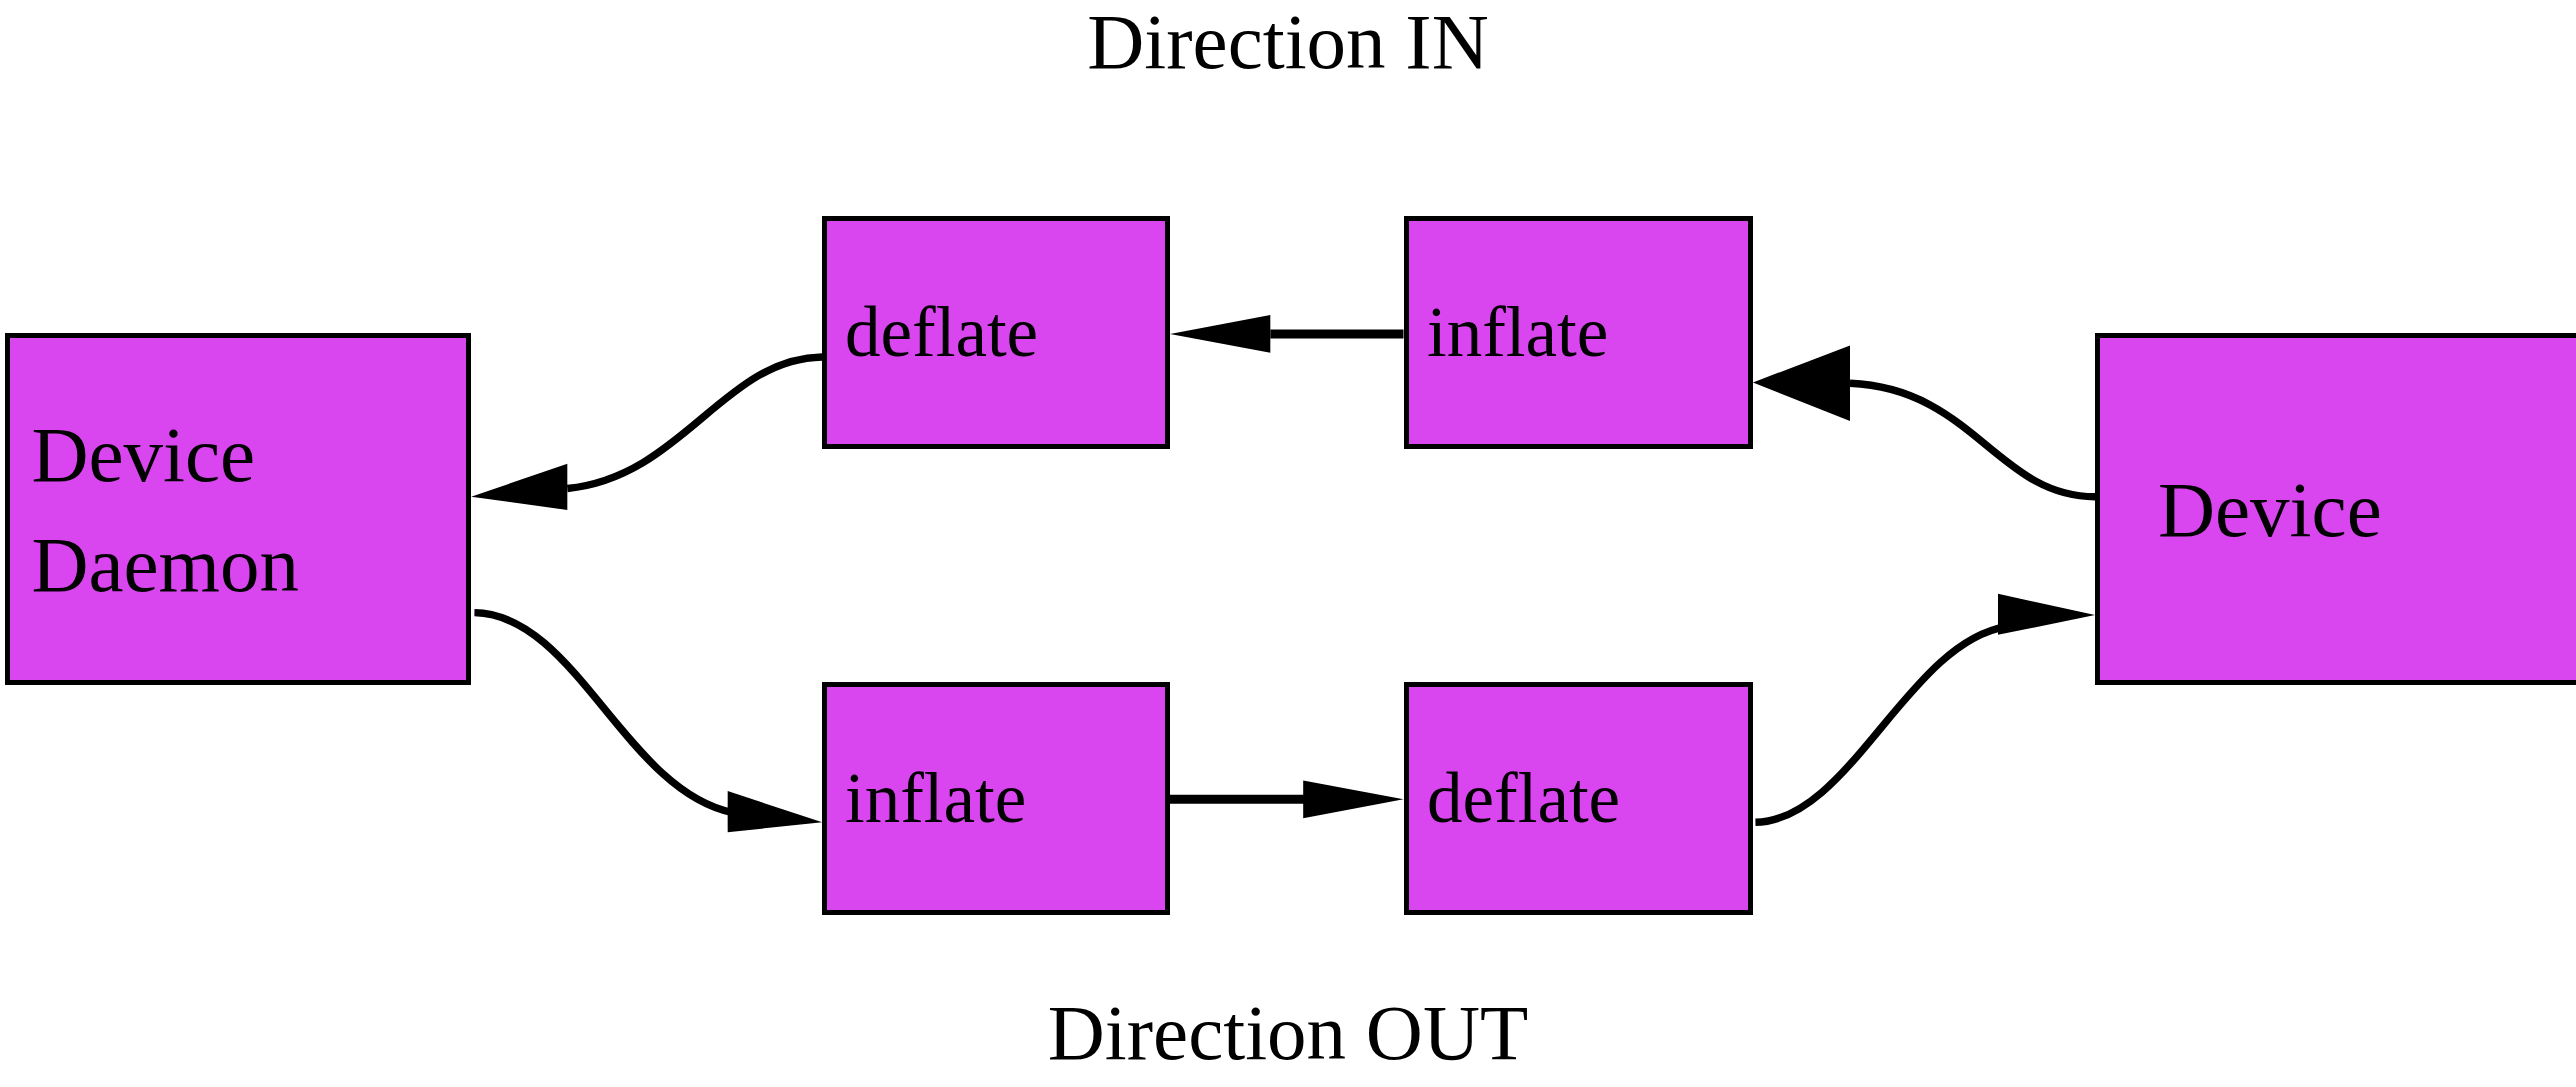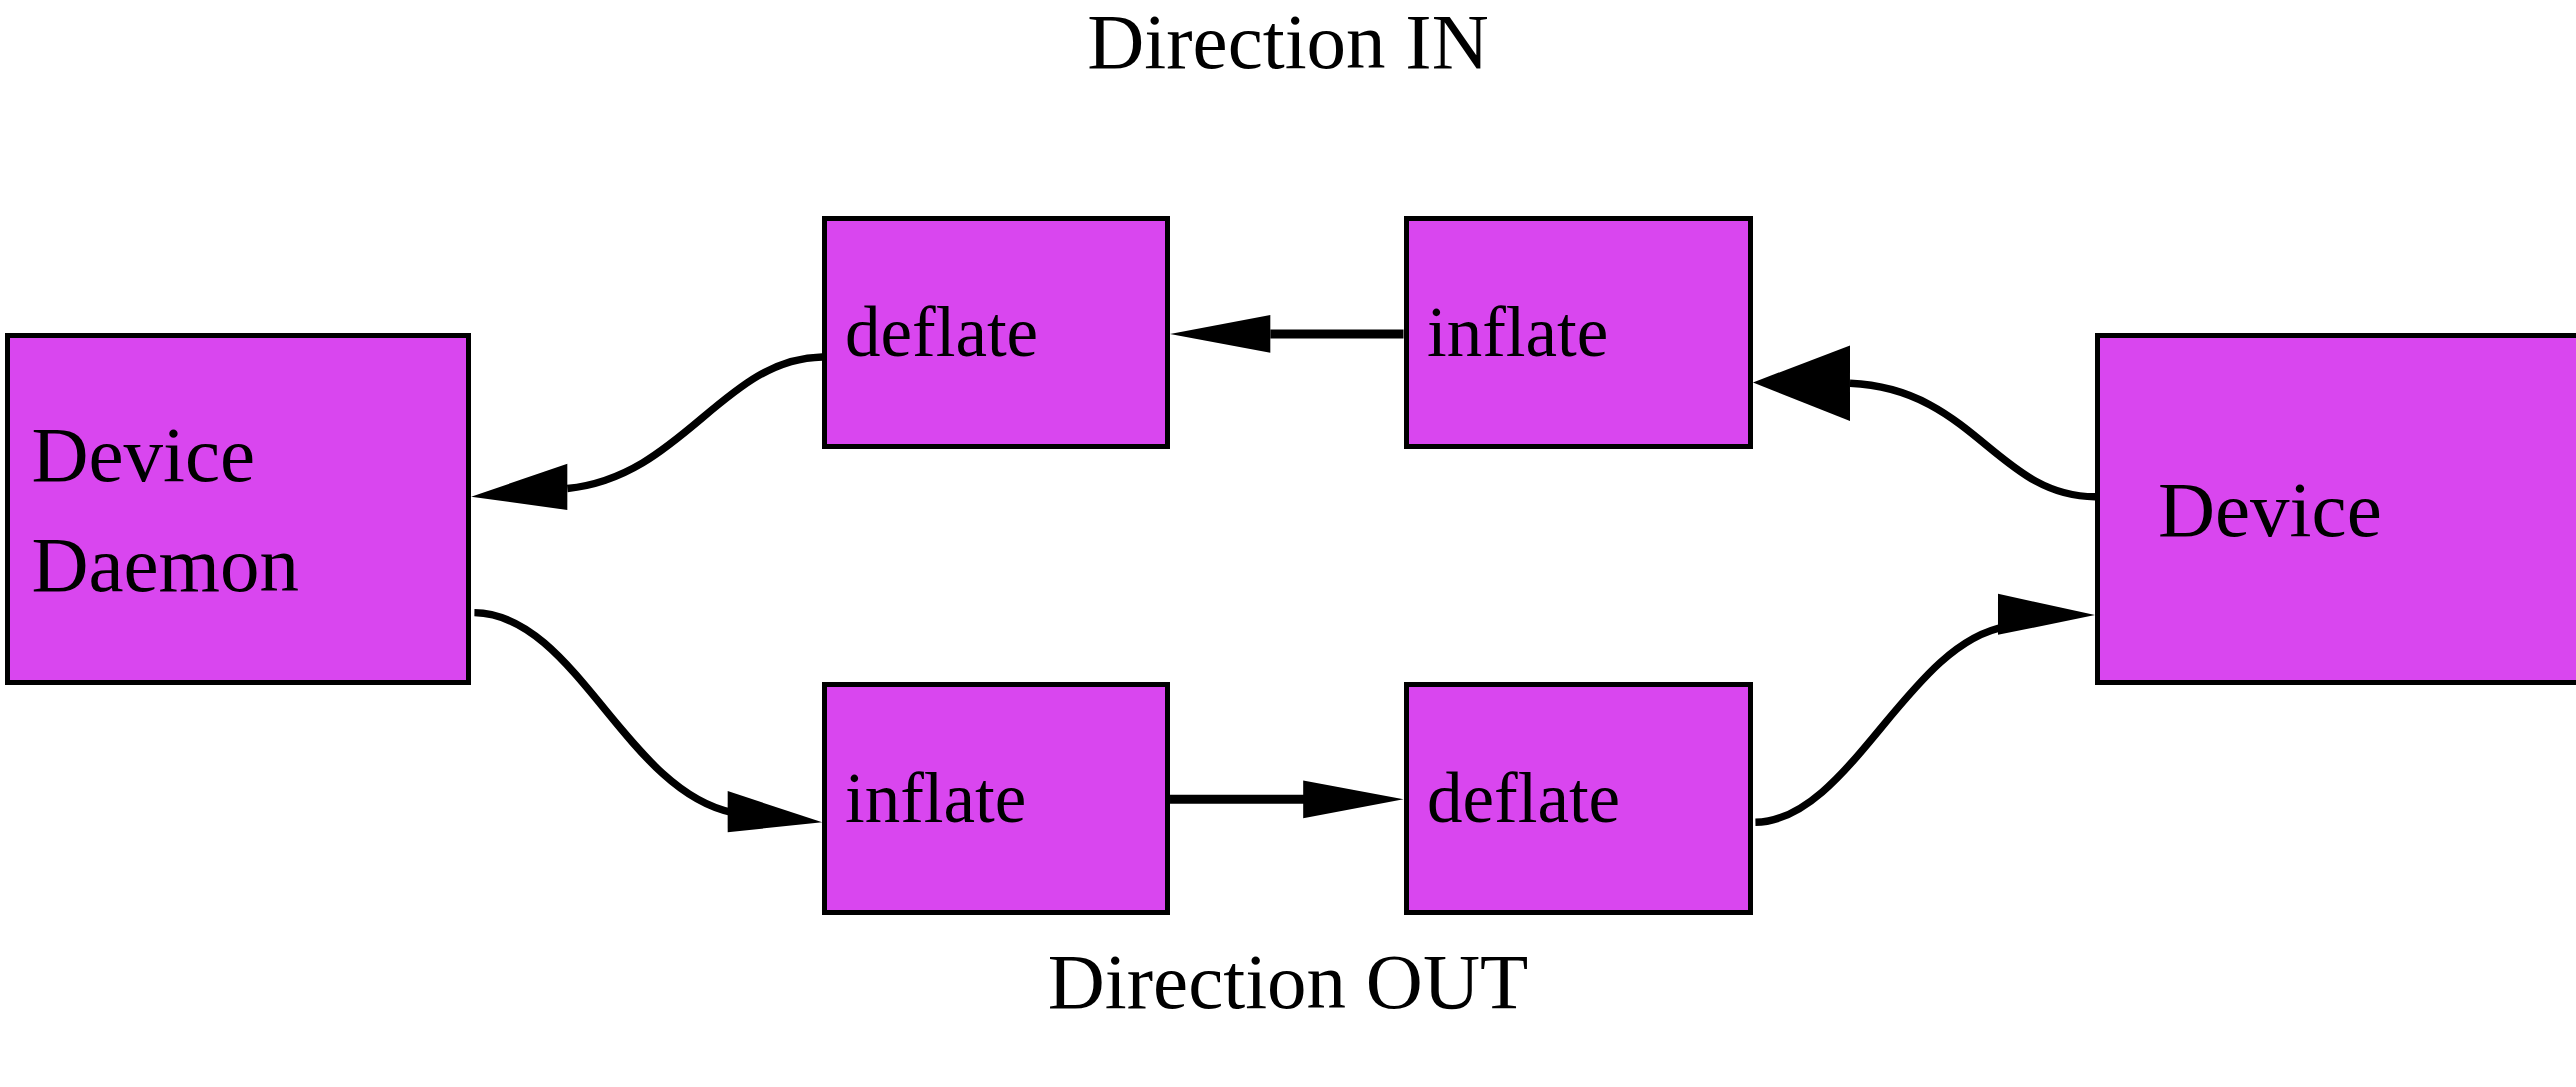--- a/index.html
+++ b/index.html
@@ -56,21 +56,21 @@
     color: #000000;
     font-family: "Liberation Serif", "DejaVu Serif", serif;
     font-size: 79px;
     line-height: 1.0;
     white-space: nowrap;
     text-align: center;
     width: 100%;
     left: 0;
   }
   #caption-in  { top: 1.6px; }
-  #caption-out { top: 942px; }
+  #caption-out { top: 993px; }
 </style>
 </head>
 <body>
 
 <div id="canvas">
 
   <div class="caption" id="caption-in">Direction IN</div>
 
   <svg class="diagram-svg" viewBox="0 0 3133 1323" xmlns="http://www.w3.org/2000/svg">
 

